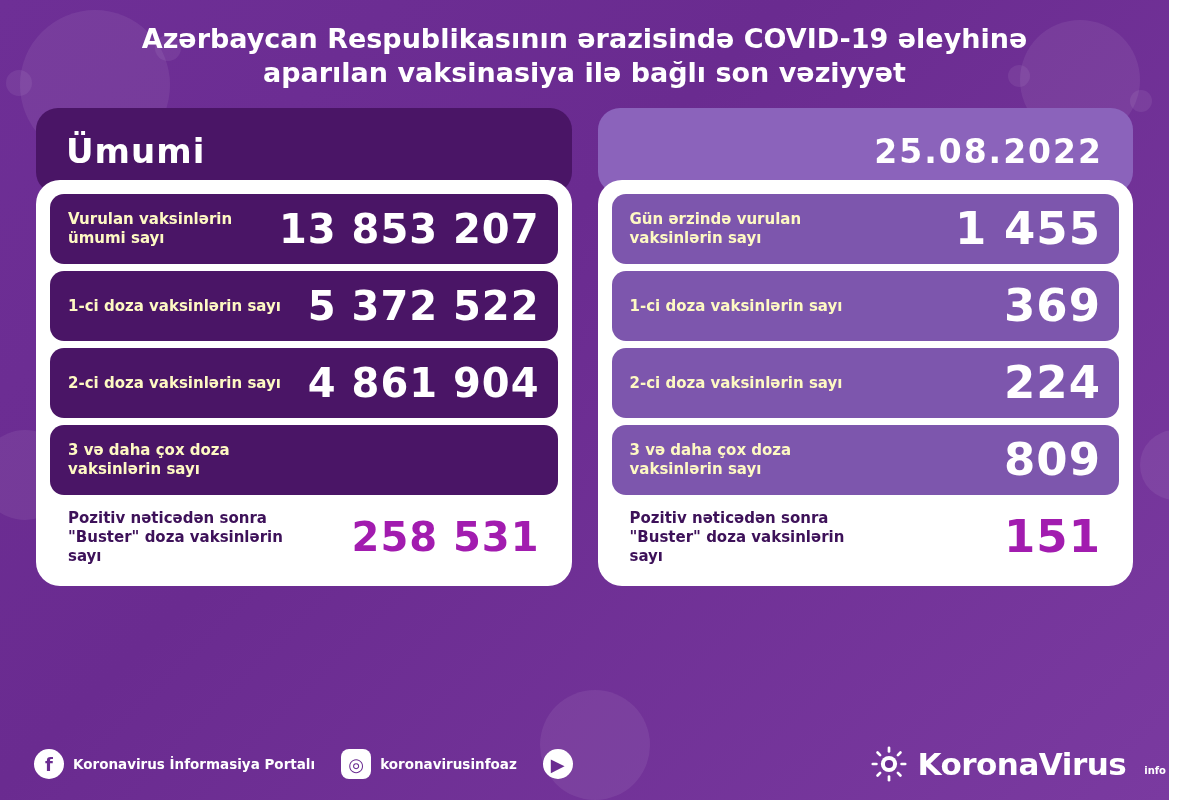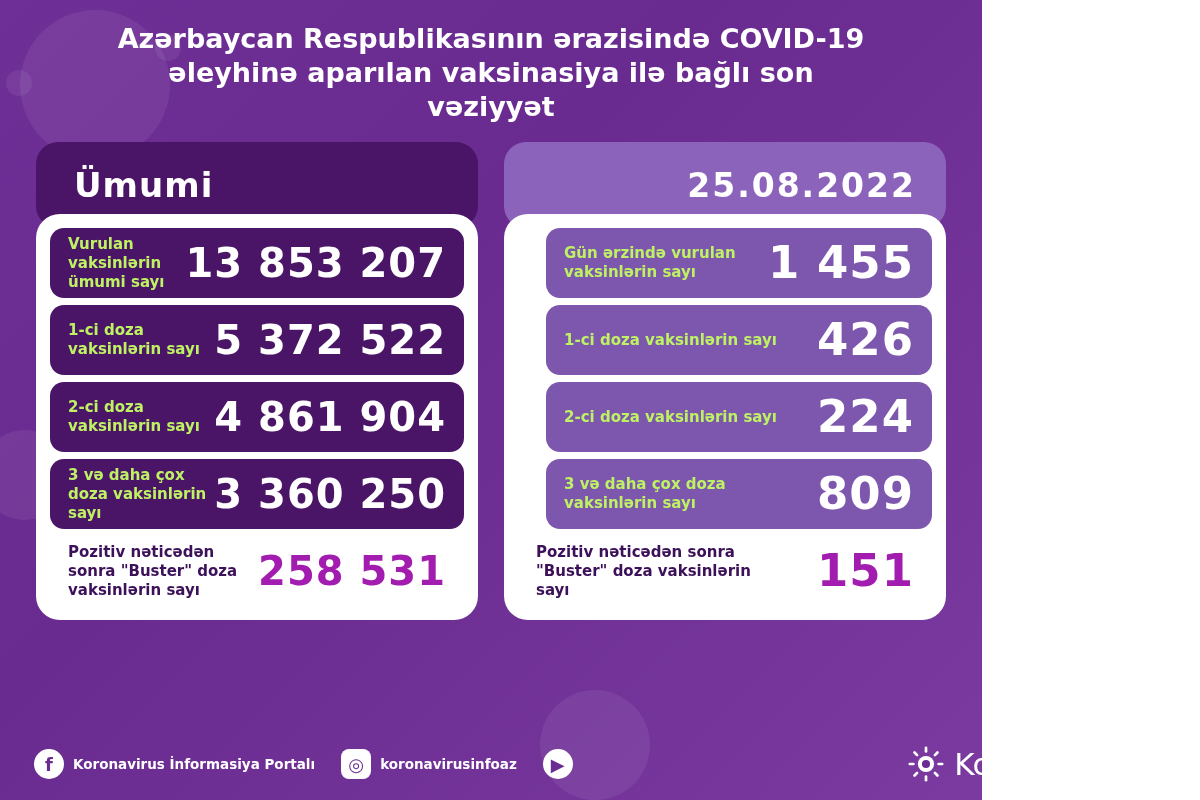--- a/index.html
+++ b/index.html
@@ -8,21 +8,21 @@
   }
   body {
     width: 1200px;
     height: 800px;
     background: #ffffff;
     font-family: "DejaVu Sans", sans-serif;
     overflow: hidden;
   }
   .poster {
     position: relative;
-    width: 982px;
+    width: 1169px;
     height: 800px;
     background: #6a2c91;
     background: linear-gradient(135deg, #6e2f96 0%, #6a2b90 40%, #7a3aa0 100%);
     box-sizing: border-box;
     overflow: hidden;
   }
   
   .virus {
     position: absolute;
     border-radius: 50%;
@@ -74,21 +74,21 @@
 
   .col-header {
     height: 86px;
     border-radius: 22px;
     display: flex;
     align-items: center;
     box-sizing: border-box;
   }
   .col-header.left {
     background: #4a1566;
-    padding-left: 38px;
+    padding-left: 30px;
   }
   .col-header.right {
     background: #8b63bb;
     justify-content: flex-end;
     padding-right: 30px;
   }
   .col-header .htext {
     color: #ffffff;
     font-weight: bold;
     font-size: 34px;
@@ -115,25 +115,25 @@
     border-radius: 14px;
     display: flex;
     align-items: center;
     justify-content: space-between;
     padding: 6px 18px 6px 18px;
     box-sizing: border-box;
     flex: 1;
     min-height: 70px;
   }
   .row.dark   { background: #4a1566; }
-  .row.medium { background: #7d56ad; margin-left: 28px; }
+  .row.medium { background: #7d56ad; }
   .row.plain  { background: #ffffff; }
 
   .row .label {
-    color: #bef264;
+    color: #fef9c3;
     font-weight: bold;
     font-size: 15px;
     line-height: 19px;
     max-width: 250px;
   }
   .row.plain .label { color: #3d1159; }
 
   .row .value {
     color: #ffffff;
     font-weight: bold;
@@ -190,31 +190,31 @@
   }
   .brand .sun {
     width: 36px;
     height: 36px;
     margin-right: 10px;
     flex: none;
   }
   .brand .btext {
     color: #ffffff;
     font-size: 31px;
-    font-weight: normal;
+    font-weight: bold;
     letter-spacing: -0.5px;
     text-align: right;
   }
   .brand .binfo {
     color: #ffffff;
-    font-size: 12px;
+    font-size: 10px;
     font-weight: bold;
     align-self: flex-end;
     margin-bottom: 6px;
-    margin-left: 6px;
+    margin-left: 18px;
   }
 </style>
 </head>
 <body>
 
 <div class="poster">
 
   <div class="virus v1"></div>
   <div class="virus v2"></div>
   <div class="virus v3"></div>
@@ -241,21 +241,20 @@
           <span class="value">5 372 522</span>
         </div>
 
         <div class="row dark">
           <span class="label">2-ci doza vaksinlərin sayı</span>
           <span class="value">4 861 904</span>
         </div>
 
         <div class="row dark">
           <span class="label">3 və daha çox doza vaksinlərin sayı</span>
-          <span class="value">3 360 250</span>
         </div>
 
         <div class="row plain">
           <span class="label">Pozitiv nəticədən sonra "Buster" doza vaksinlərin sayı</span>
           <span class="value">258 531</span>
         </div>
 
       </div>
     </div>
 
@@ -265,21 +264,21 @@
       </div>
       <div class="card">
 
         <div class="row medium right">
           <span class="label">Gün ərzində vurulan vaksinlərin sayı</span>
           <span class="value">1 455</span>
         </div>
 
         <div class="row medium right">
           <span class="label">1-ci doza vaksinlərin sayı</span>
-          <span class="value">426</span>
+          <span class="value">369</span>
         </div>
 
         <div class="row medium right">
           <span class="label">2-ci doza vaksinlərin sayı</span>
           <span class="value">224</span>
         </div>
 
         <div class="row medium right">
           <span class="label">3 və daha çox doza vaksinlərin sayı</span>
           <span class="value">809</span>

